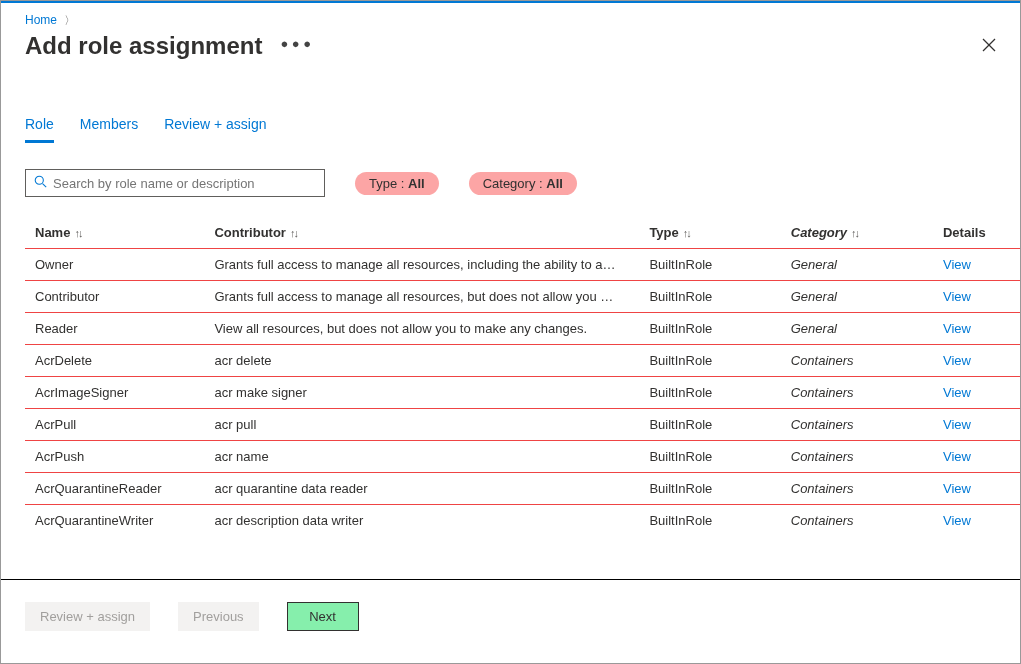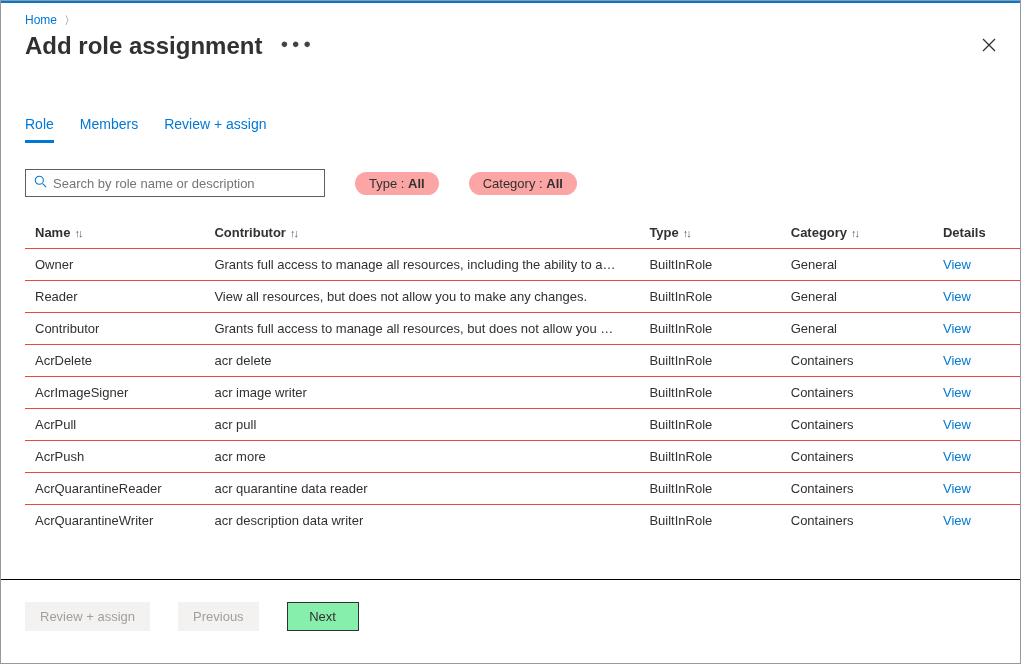--- a/index.html
+++ b/index.html
@@ -33,21 +33,21 @@
     .pill { background: #fca5a5; border-radius: 14px; padding: 4px 14px; font-size: 13px; color:#323130; cursor:pointer;}
     .pill .bold { font-weight: 600; }
 
     table { width: 100%; border-collapse: collapse; margin-top: 20px; table-layout: fixed; }
     th { text-align: left; font-weight: 600; font-size: 13px; padding: 8px 10px; white-space: nowrap; }
     .sort-icon { color:#605e5c; font-size:11px; margin-left:4px; letter-spacing:-2px;}
     td { padding: 8px 10px; border-top: 1px solid #ef4444; font-size: 13px; vertical-align: top; }
     .col-name { width: 165px; }
     .col-desc { width: 400px; overflow: hidden; text-overflow: ellipsis; white-space: nowrap; }
     .col-type { width: 130px; }
-    .col-cat { width: 140px; }
+    .col-cat { width: 140px; font-style: italic; }
     .col-details { width: 80px; }
     .view-link { color:#0078d4; cursor:pointer; }
 
     .footer { position:absolute; bottom:0; left:0; right:0; border-top: 1px solid #000; background:#fff; height: 84px; }
     .footer-inner { padding: 22px 24px 8px 24px; display:flex; gap:28px; }
     .btn { min-width: 72px; padding: 6px 14px; font-size: 13px; cursor: pointer; text-align:center;}
     .btn-disabled { background: #f3f2f1; color: #a19f9d; border: 1px solid #f3f2f1; cursor: default; }
     .btn-outline { background: #86efac; border: 1px solid #323130; color: #323130; }
 
     .hscroll { height: 16px; overflow-x: scroll; }
@@ -120,57 +120,57 @@
     </thead>
     <tbody id="roles-body">
         <tr>
           <td class="col-name">Owner</td>
           <td class="col-desc">Grants full access to manage all resources, including the ability to a…</td>
           <td class="col-type">BuiltInRole</td>
           <td class="col-cat">General</td>
           <td class="col-details"><span class="view-link">View</span></td>
         </tr>
         <tr>
+          <td class="col-name">Contributor</td>
+          <td class="col-desc">Grants full access to manage all resources, but does not allow you …</td>
+          <td class="col-type">BuiltInRole</td>
+          <td class="col-cat">General</td>
+          <td class="col-details"><span class="view-link">View</span></td>
+        </tr>
+        <tr>
           <td class="col-name">Reader</td>
           <td class="col-desc">View all resources, but does not allow you to make any changes.</td>
           <td class="col-type">BuiltInRole</td>
           <td class="col-cat">General</td>
           <td class="col-details"><span class="view-link">View</span></td>
         </tr>
         <tr>
-          <td class="col-name">Contributor</td>
-          <td class="col-desc">Grants full access to manage all resources, but does not allow you …</td>
-          <td class="col-type">BuiltInRole</td>
-          <td class="col-cat">General</td>
-          <td class="col-details"><span class="view-link">View</span></td>
-        </tr>
-        <tr>
           <td class="col-name">AcrDelete</td>
           <td class="col-desc">acr delete</td>
           <td class="col-type">BuiltInRole</td>
           <td class="col-cat">Containers</td>
           <td class="col-details"><span class="view-link">View</span></td>
         </tr>
         <tr>
           <td class="col-name">AcrImageSigner</td>
-          <td class="col-desc">acr image writer</td>
+          <td class="col-desc">acr make signer</td>
           <td class="col-type">BuiltInRole</td>
           <td class="col-cat">Containers</td>
           <td class="col-details"><span class="view-link">View</span></td>
         </tr>
         <tr>
           <td class="col-name">AcrPull</td>
           <td class="col-desc">acr pull</td>
           <td class="col-type">BuiltInRole</td>
           <td class="col-cat">Containers</td>
           <td class="col-details"><span class="view-link">View</span></td>
         </tr>
         <tr>
           <td class="col-name">AcrPush</td>
-          <td class="col-desc">acr more</td>
+          <td class="col-desc">acr name</td>
           <td class="col-type">BuiltInRole</td>
           <td class="col-cat">Containers</td>
           <td class="col-details"><span class="view-link">View</span></td>
         </tr>
         <tr>
           <td class="col-name">AcrQuarantineReader</td>
           <td class="col-desc">acr quarantine data reader</td>
           <td class="col-type">BuiltInRole</td>
           <td class="col-cat">Containers</td>
           <td class="col-details"><span class="view-link">View</span></td>

